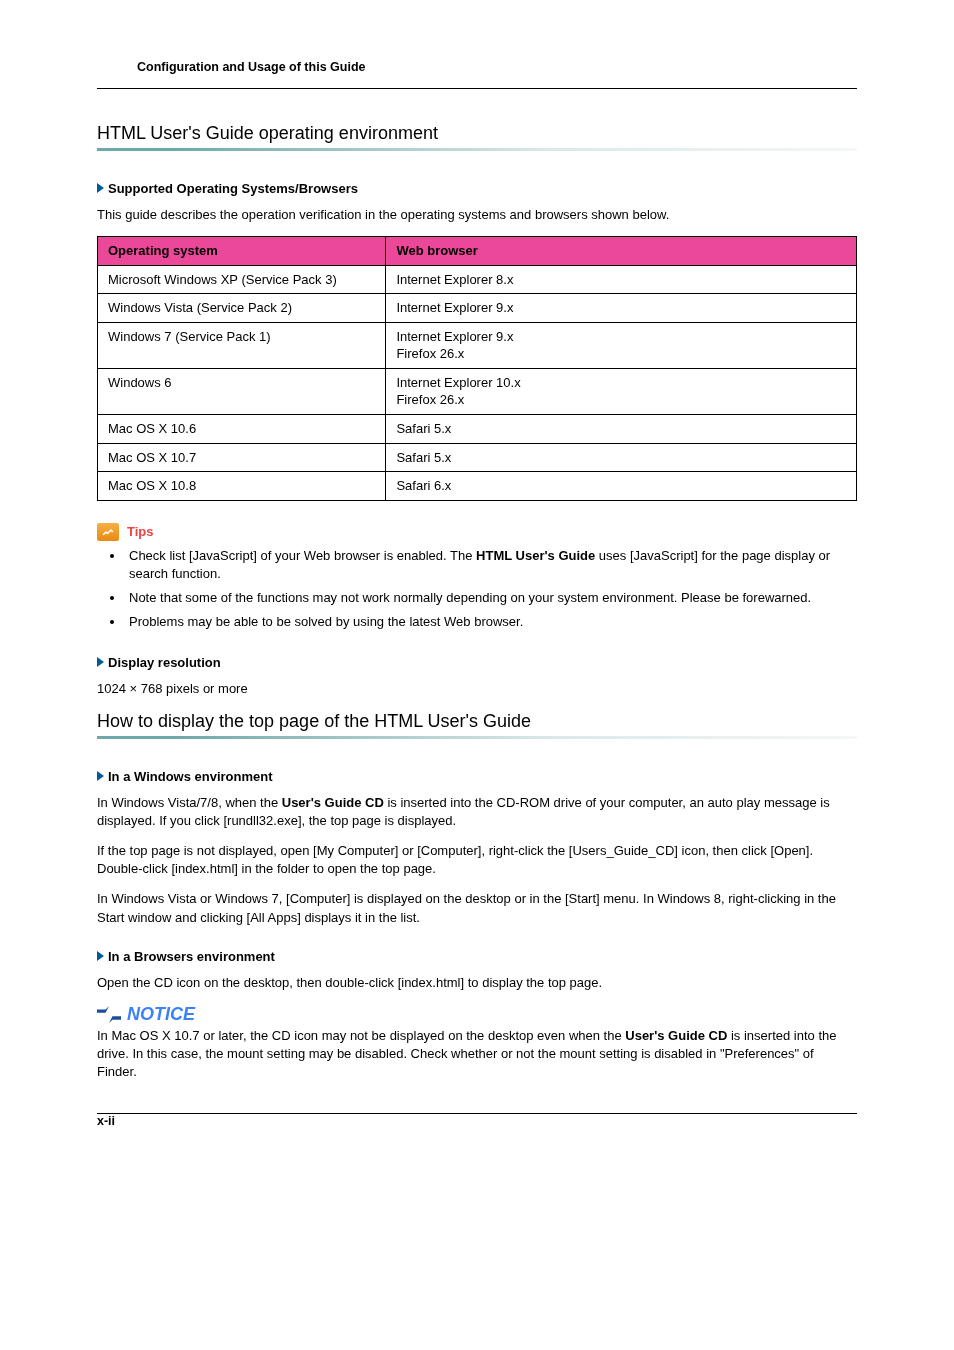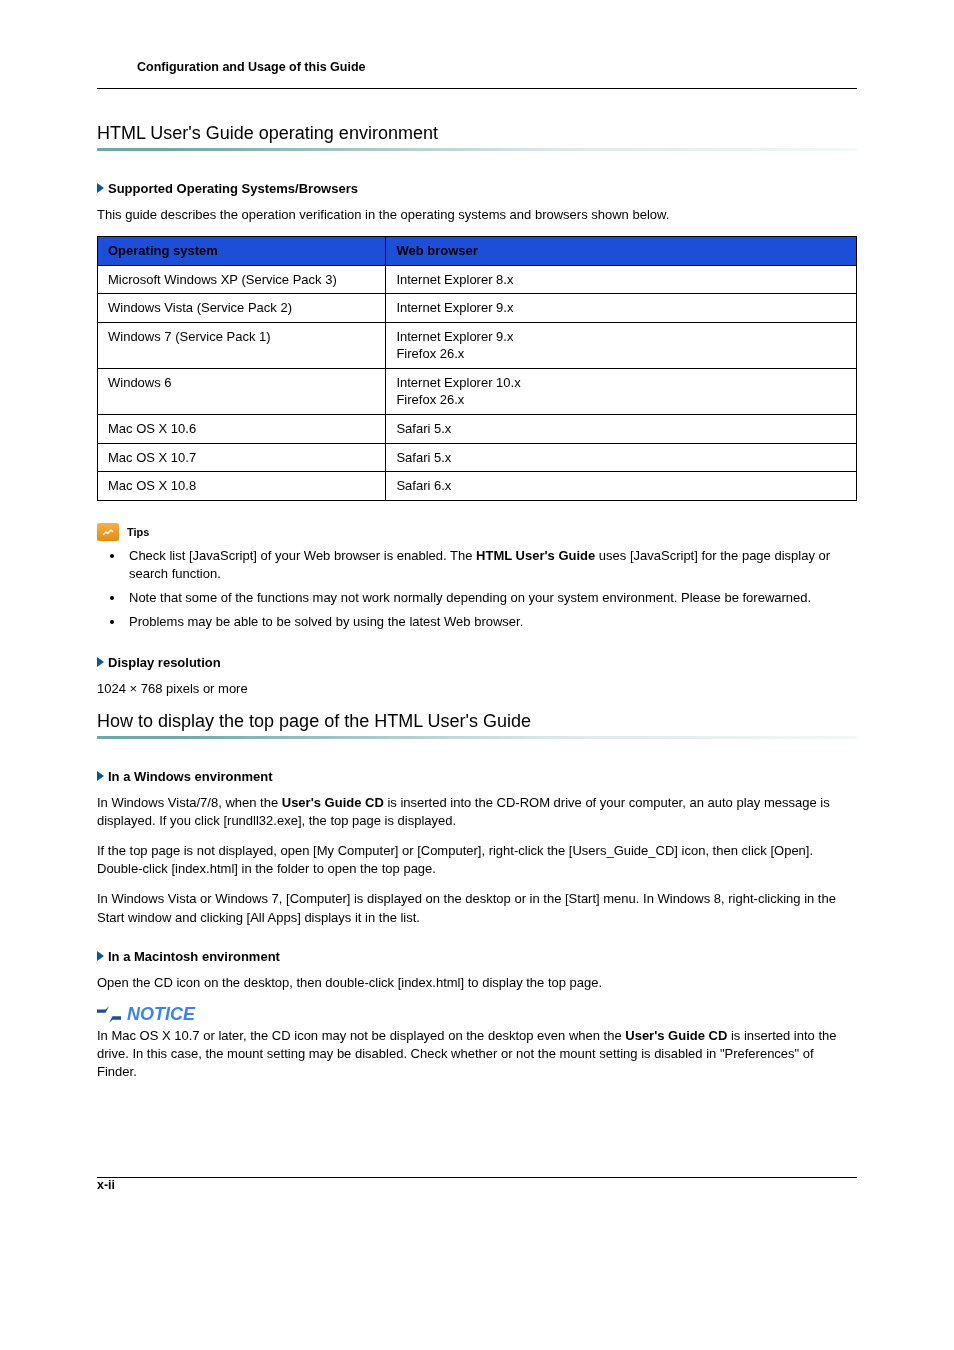--- a/index.html
+++ b/index.html
@@ -53,42 +53,42 @@
   }
   table.compat th, table.compat td {
     border: 1px solid #000;
     padding: 5px 10px;
     text-align: left;
     vertical-align: top;
     font-size: 13px;
     line-height: 1.35;
   }
   table.compat th {
-    background: #1d4ed8;
+    background: #ec4899;
     font-weight: bold;
   }
   .col-os { width: 38%; }
   .tips-block { margin: 0 0 24px 0; }
   .tips-head {
     display: flex;
     align-items: center;
     margin-bottom: 6px;
     gap: 8px;
   }
   .tips-icon {
     width: 22px; height: 18px;
     background: linear-gradient(#f7b045,#e88a10);
     border-radius: 2px;
     display: flex; align-items: center; justify-content: center;
   }
   .tips-icon svg { width: 12px; height: 12px; }
   .tips-label {
-    color: #000000;
-    font-weight: bold;
-    font-size: 11px;
+    color: #ef4444;
+    font-weight: bold;
+    font-size: 13px;
   }
   ul.tips-list {
     margin: 0 0 0 20px;
     padding: 0;
     list-style: disc;
   }
   ul.tips-list li {
     margin: 0 0 6px 8px;
     padding-left: 4px;
     line-height: 1.4;
@@ -105,21 +105,21 @@
   }
   .notice-label {
     color: #3b82f6;
     font-weight: bold;
     font-style: italic;
     font-size: 18px;
   }
   .sec-gap { margin-top: 28px; }
   .footer {
     border-top: 1.5px solid #000;
-    margin-top: 96px;
+    margin-top: 32px;
     padding-top: 0;
     font-weight: bold;
     font-size: 12.5px;
   }
   strong { font-weight: bold; }
 </style>
 </head>
 <body>
 
 <div class="page">
@@ -202,21 +202,21 @@
   <div class="subhead">
     <span class="tri"></span><span>In a Windows environment</span>
   </div>
   <p>
     <span>In Windows Vista/7/8, when the </span><strong>User's Guide CD</strong><span> is inserted into the CD-ROM drive of your computer, an auto play message is displayed. If you click [rundll32.exe], the top page is displayed.</span>
   </p>
   <p>If the top page is not displayed, open [My Computer] or [Computer], right-click the [Users_Guide_CD] icon, then click [Open]. Double-click [index.html] in the folder to open the top page.</p>
   <p>In Windows Vista or Windows 7, [Computer] is displayed on the desktop or in the [Start] menu. In Windows 8, right-clicking in the Start window and clicking [All Apps] displays it in the list.</p>
 
   <div class="subhead" style="margin-top:22px">
-    <span class="tri"></span><span>In a Macintosh environment</span>
+    <span class="tri"></span><span>In a Browsers environment</span>
   </div>
   <p>Open the CD icon on the desktop, then double-click [index.html] to display the top page.</p>
 
   <div class="notice-head">
     <span class="notice-icon">
       <svg viewBox="0 0 28 20">
         <polygon points="0,4 10,4 14,0 10,8 0,8" fill="#1a4f9c"></polygon>
         <polygon points="14,20 18,12 28,12 28,16 18,16" fill="#1a4f9c"></polygon>
       </svg>
     </span>

